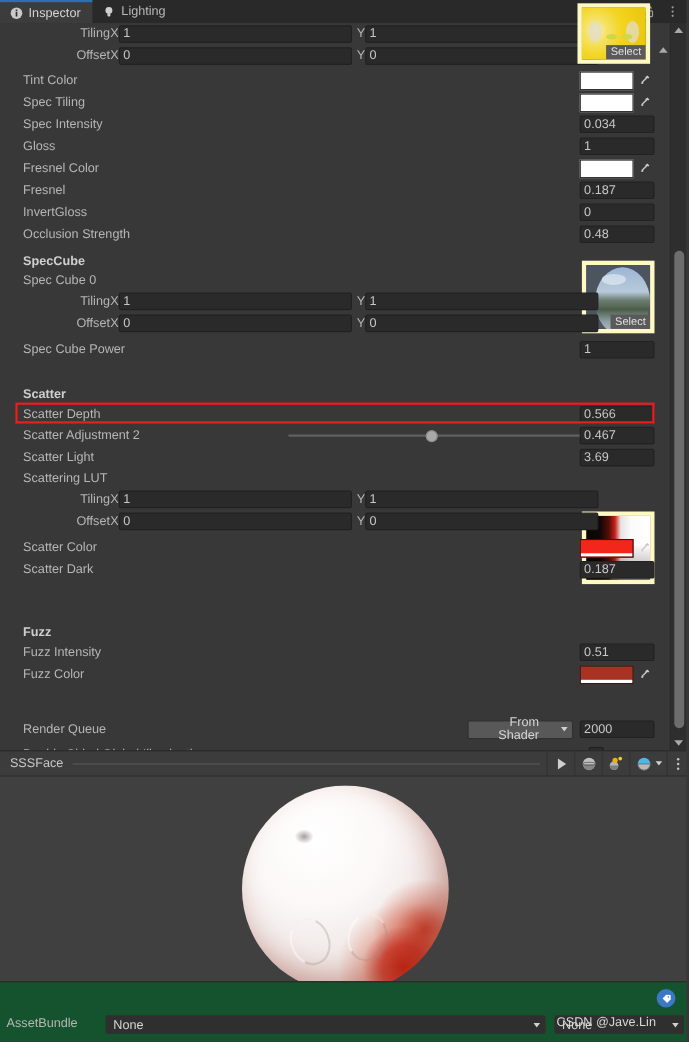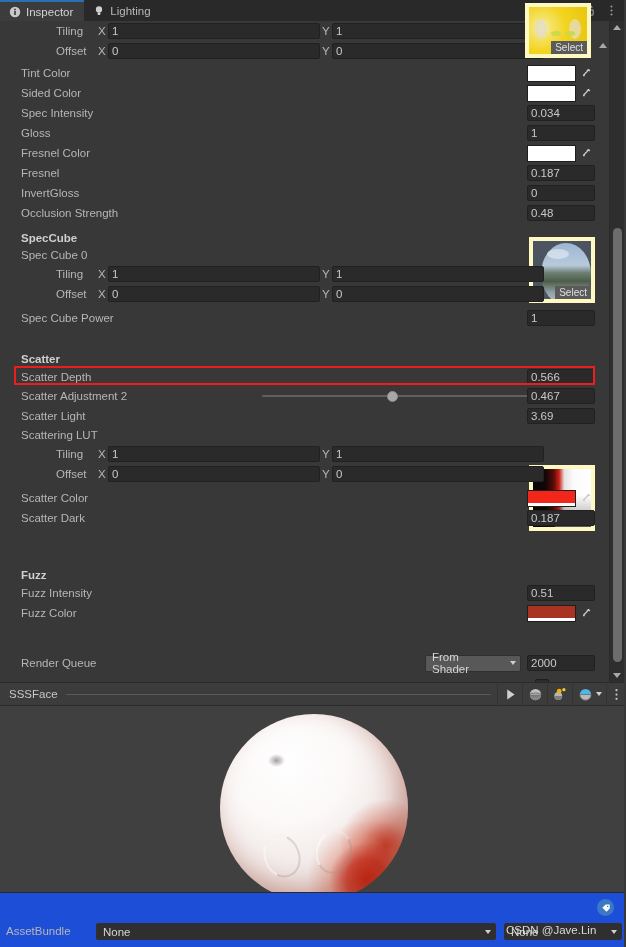--- a/index.html
+++ b/index.html
@@ -49,21 +49,21 @@
   .body {
     position: absolute; top: 21px; left: 0;
     width: 626px; height: 661px;
     background: #383838;
   }
   .content { position: absolute; top: 0; left: 0; width: 609px; height: 661px; }
 
   .row {
     position: relative;
     height: 20px;
-    display: flex; align-items: center;
+    display: flex; align-items: center; text-align: right;
   }
   .label {
     color: #b6b6b6;
     font-size: 11.5px;
     white-space: nowrap;
   }
   .header {
     color: #cfcfcf;
     font-weight: bold;
     font-size: 11.5px;
@@ -258,21 +258,21 @@
     border-left-color: rgba(255,255,255,.45);
     border-top-color: rgba(245,238,236,.38);
   }
   .sphere .cr1 { left: 44px; top: 120px; width: 36px; height: 44px; transform: rotate(-22deg); }
   .sphere .cr2 { left: 96px; top: 116px; width: 36px; height: 44px; transform: rotate(12deg); }
 
   
   .footer {
     position: absolute; left: 0; top: 892px;
     width: 626px; height: 55px;
-    background: #1d4ed8;
+    background: #14532d;
     border-top: 1px solid #2a2a2a;
   }
   .tag-btn {
     position: absolute; right: 12px; top: 6px;
     width: 17px; height: 17px; border-radius: 50%;
     background: #3c79c4;
     display: flex; align-items: center; justify-content: center;
   }
   .tag-btn svg { width: 10px; height: 10px; }
   .ab-label {
@@ -375,21 +375,21 @@
           <div class="swatch" style="background:#ffffff;"></div>
           <div class="picker">
             <svg viewBox="0 0 16 16">
               <path d="M11.5 2.2l2.3 2.3-1.4 1.4-.8-.8-5.1 5.1-.2 2-2 .2-.3-.3.2-2 5.1-5.1-.8-.8z" fill="#c9c9c9"></path>
             </svg>
           </div>
         </div>
       </div>
 
       <div class="row">
-        <span class="label lbl-pad">Sided Color</span>
+        <span class="label lbl-pad">Spec Tiling</span>
         <div class="swatch-wrap">
           <div class="swatch" style="background:#ffffff;"></div>
           <div class="picker">
             <svg viewBox="0 0 16 16">
               <path d="M11.5 2.2l2.3 2.3-1.4 1.4-.8-.8-5.1 5.1-.2 2-2 .2-.3-.3.2-2 5.1-5.1-.8-.8z" fill="#c9c9c9"></path>
             </svg>
           </div>
         </div>
       </div>
 

